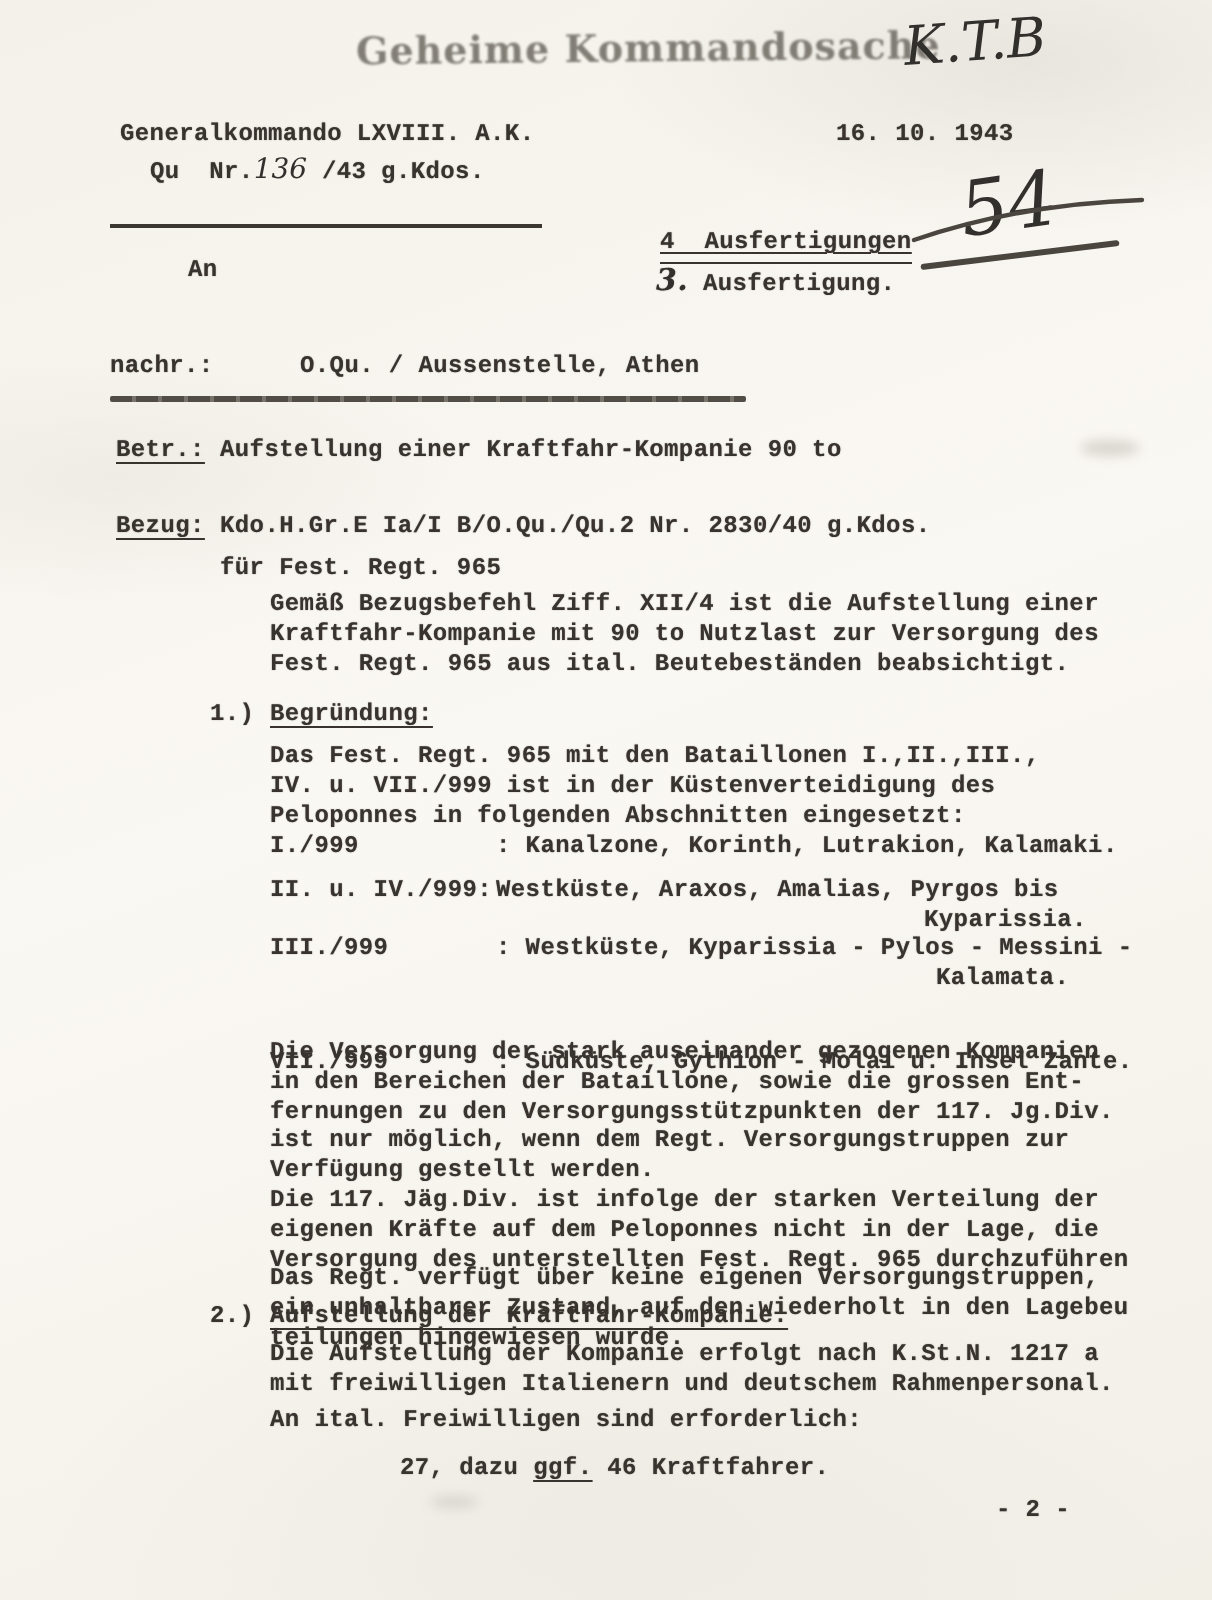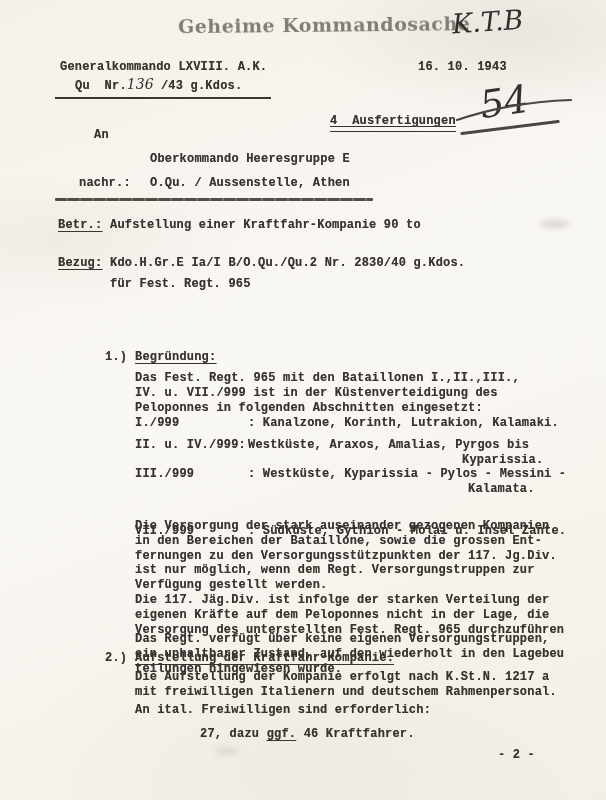--- a/index.html
+++ b/index.html
@@ -29,21 +29,21 @@
   }
   .stamp{
     position:absolute;left:178px;top:14px;width:230px;text-align:center;
     font-family:"DejaVu Serif","Liberation Serif",serif;
     font-weight:bold;font-size:19px;letter-spacing:.5px;
     color:#6e6a62;opacity:.85;filter:blur(.45px);
     transform:rotate(-.6deg);white-space:pre;
   }
   .fileref{
     position:absolute;left:55px;top:76px;width:196px;
-    border-bottom:2px solid #3c3731;padding-bottom:3px;padding-left:20px;
+    border-bottom:2px solid #3c3731;padding-bottom:18px;padding-left:20px;
   }
   .fileref .tw{position:static;}
   .divider{
     position:absolute;left:55px;top:198px;width:318px;height:3px;
     background:repeating-linear-gradient(90deg,#403a34 0 11px,#6a645c 11px 13px);
     border-radius:1px;opacity:.9;
   }
   .stroke54{
     position:absolute;left:460px;top:126px;width:100px;height:3px;
     background:#4a453f;transform:rotate(-7deg);border-radius:2px;
@@ -69,31 +69,34 @@
   <div class="tw" style="left:418px;top:60px;">16. 10. 1943</div>
 
   <div class="hw" style="left:480px;top:80px;font-size:38px;transform:rotate(-8deg);">54</div>
   <div class="stroke54"></div>
 
   <div class="tw uu" style="left:330px;top:114px;">4  Ausfertigungen</div>
   <svg class="curve" width="120" height="30">
     <path d="M2,24 Q55,6 116,4" stroke="#4a453f" stroke-width="2.2" fill="none" stroke-linecap="round"></path>
   </svg>
   <div class="tw" style="left:94px;top:128px;">An</div>
-  <div class="tw" style="left:150px;top:152px;">Oberkommando Heeresgruppe E</div>
-  <div class="tw" style="left:55px;top:176px;margin-left:24px;">nachr.:</div>
+  <div class="tw" style="left:328px;top:133px;"><span class="hw" style="position:static;font-size:15px;">3.</span><span> Ausfertigung.</span></div>
+  <div class="tw" style="left:55px;top:176px;">nachr.:</div>
   <div class="tw" style="left:150px;top:176px;">O.Qu. / Aussenstelle, Athen</div>
   <div class="divider"></div>
 
   <div class="tw u" style="left:58px;top:218px;">Betr.:</div>
   <div class="tw" style="left:110px;top:218px;">Aufstellung einer Kraftfahr-Kompanie 90 to</div>
   <div class="tw" style="left:110px;top:249px;margin-top:28px;">für Fest. Regt. 965</div>
   <div class="tw u" style="left:58px;top:256px;">Bezug:</div>
   <div class="tw" style="left:110px;top:256px;">Kdo.H.Gr.E Ia/I B/O.Qu./Qu.2 Nr. 2830/40 g.Kdos.</div>
 
+  <div class="tw" style="left:135px;top:295px;">Gemäß Bezugsbefehl Ziff. XII/4 ist die Aufstellung einer
+Kraftfahr-Kompanie mit 90 to Nutzlast zur Versorgung des
+Fest. Regt. 965 aus ital. Beutebeständen beabsichtigt.</div>
 
   <div class="tw" style="left:105px;top:350px;">1.)</div>
   <div class="tw u" style="left:135px;top:350px;">Begründung:</div>
   <div class="tw" style="left:135px;top:371px;">Das Fest. Regt. 965 mit den Bataillonen I.,II.,III.,
 IV. u. VII./999 ist in der Küstenverteidigung des
 Peloponnes in folgenden Abschnitten eingesetzt:</div>
 
   <div class="tw" style="left:135px;top:416px;"><span class="dep-unit">I./999</span><span>: Kanalzone, Korinth, Lutrakion, Kalamaki.</span></div>
   <div class="tw" style="left:135px;top:438px;"><span class="dep-unit">II. u. IV./999:</span><span>Westküste, Araxos, Amalias, Pyrgos bis</span></div>
   <div class="tw" style="left:462px;top:453px;">Kyparissia.</div>

